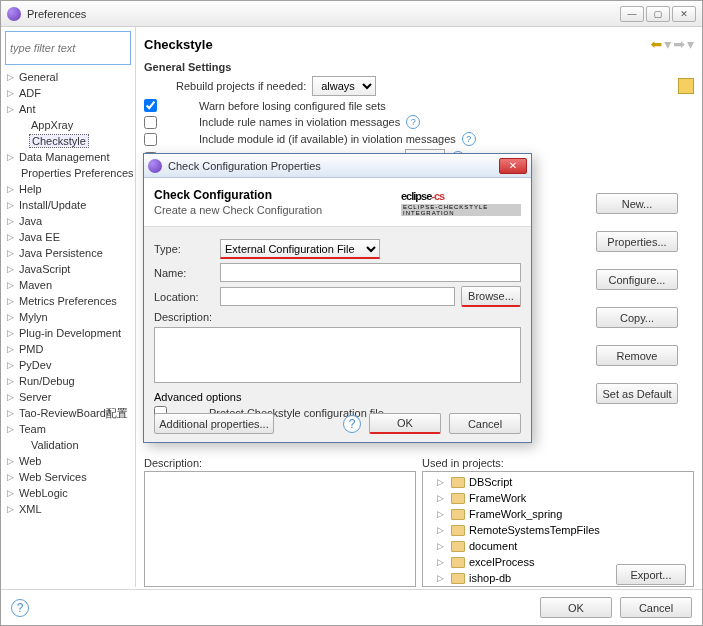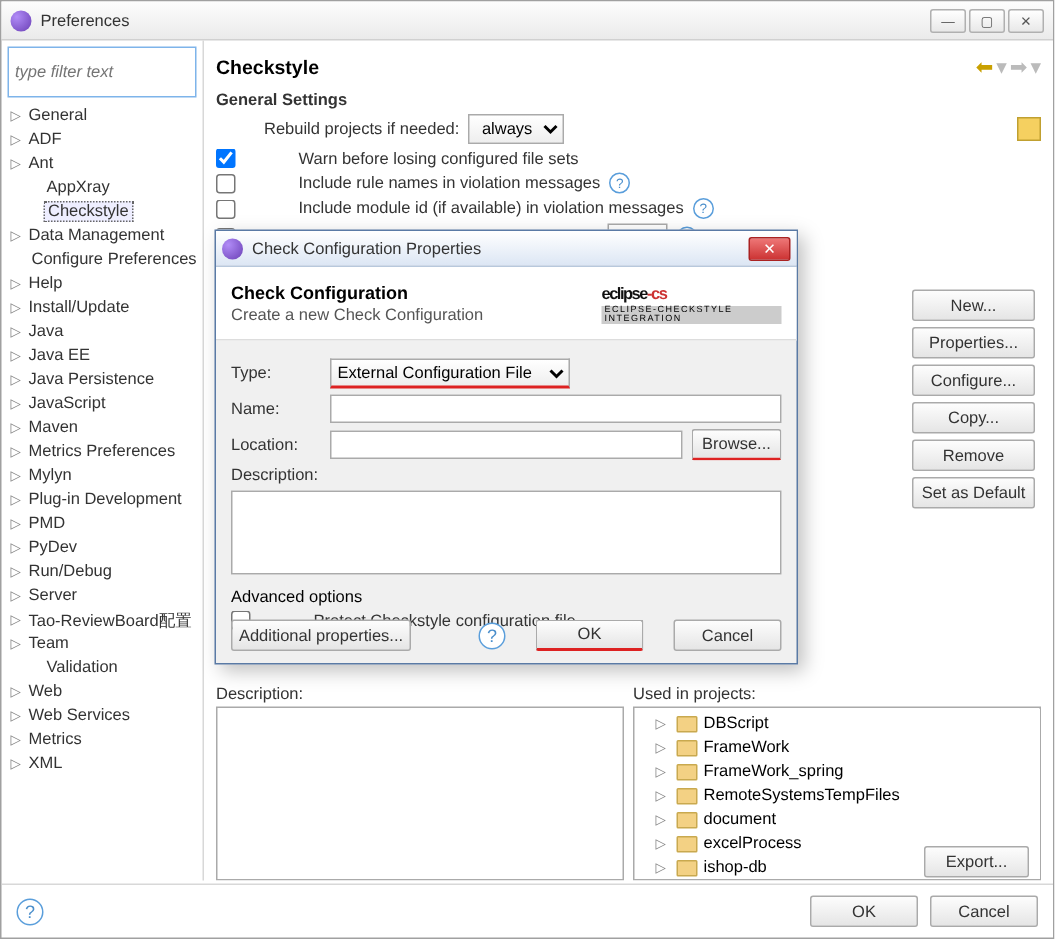--- a/index.html
+++ b/index.html
@@ -25,21 +25,21 @@
 .navarrows { display: flex; gap: 2px; align-items: center; color: #c9a000; }
 .navarrows span { font-size: 14px; }
 .section-title { font-weight: bold; color: #333; margin-top: 6px; }
 .row { display: flex; align-items: center; margin: 3px 0; gap: 6px; }
 .row label { color: #333; padding-left: 32px; }
 select.combo { border: 1px solid #aaa; background: linear-gradient(#fff,#eee); height: 20px; padding: 0 4px; }
 input[type=checkbox] { margin: 0 4px 0 0; }
 .help-icon { width: 14px; height: 14px; border: 1px solid #5a9edb; border-radius: 50%; color: #4a8ecb; display: inline-flex; align-items: center; justify-content: center; font-size: 9px; background: #fff; }
 .num-input { width: 40px; height: 18px; border: 1px solid #aaa; padding: 0 2px; }
 .yellow-icon { width:16px; height:16px; background:#f5d060; border:1px solid #c0a030; display:inline-block; }
-.rightbtns { position: absolute; right: 12px; top: 166px; width: 82px; display: flex; flex-direction: column; gap: 4px; }
+.rightbtns { position: absolute; right: 24px; top: 166px; width: 82px; display: flex; flex-direction: column; gap: 17px; }
 .btn { height: 21px; border: 1px solid #aaa; background: linear-gradient(#fdfdfd,#e5e5e5); display: flex; align-items: center; justify-content: center; color: #333; border-radius: 2px; }
 .table-area { position:absolute; top:170px; left:8px; right:98px; height:40px; border:0; }
 .th { display:flex; font-size:11px; color:#333; }
 .th div { flex:1; text-align:center; }
 .bottom-split { position:absolute; bottom:0; left:8px; right:8px; height:130px; display:flex; gap:6px; }
 .desc-pane, .proj-pane { flex:1; display:flex; flex-direction:column; }
 .pane-label { color:#333; margin-bottom:2px; }
 .desc-box { flex:1; border:1px solid #aaa; background:#fff; }
 .proj-box { flex:1; border:1px solid #aaa; background:#fff; overflow:auto; padding:2px; }
 .proj-item { display:flex; align-items:center; height:16px; gap:4px; padding-left:12px; }
@@ -60,21 +60,21 @@
 .logo .top .d { color:#c33; }
 .logo .bot { font-size:6px; letter-spacing:1px; color:#000; background:#ccc; padding:0 2px; }
 .dlg-body { padding:8px 10px; }
 .form-row { display:flex; align-items:center; margin:4px 0; gap:6px; }
 .form-row .lbl { width:60px; color:#333; }
 .form-row input[type=text] { flex:1; height:19px; border:1px solid #aaa; padding:0 3px; background:#fff; }
 .form-row select { flex:0 0 160px; height:20px; border:1px solid #aaa; background:linear-gradient(#fff,#eee); }
 .underline-red { border-bottom:2px solid #d22 !important; }
 .desc-area { width:100%; height:56px; border:1px solid #aaa; background:#fff; resize:none; }
 .adv { margin-top:6px; }
-.dlg-footer { position:absolute; bottom:8px; left:10px; right:10px; display:flex; align-items:center; gap:20px; }
+.dlg-footer { position:absolute; bottom:8px; left:10px; right:10px; display:flex; align-items:center; gap:8px; }
 .dlg-footer .spacer { flex:1; }
 .dlg-footer .btn { width:72px; }
 .main-footer { position:absolute; bottom:0; left:0; right:0; height:36px; border-top:1px solid #d8d8d8; display:flex; align-items:center; padding:0 10px; gap:8px; }
 .main-footer .spacer { flex:1; }
 .main-footer .btn { width:72px; }
 .q-icon { width:18px; height:18px; border:1px solid #5a9edb; border-radius:50%; color:#4a8ecb; display:flex; align-items:center; justify-content:center; font-size:12px; }
 .checkmark { color:#2a8a2a; font-size:14px; }
 </style>
 </head>
 <body>
@@ -113,21 +113,21 @@
           <div class="tree-item child selected">
             <span class="arrow"></span>
             <span class="lbl">Checkstyle</span>
           </div>
           <div class="tree-item">
             <span class="arrow">▷</span>
             <span class="lbl">Data Management</span>
           </div>
           <div class="tree-item child">
             <span class="arrow"></span>
-            <span class="lbl">Configure Preferences</span>
+            <span class="lbl">Properties Preferences</span>
           </div>
           <div class="tree-item">
             <span class="arrow">▷</span>
             <span class="lbl">Help</span>
           </div>
           <div class="tree-item">
             <span class="arrow">▷</span>
             <span class="lbl">Install/Update</span>
           </div>
           <div class="tree-item">
@@ -193,21 +193,21 @@
           <div class="tree-item">
             <span class="arrow">▷</span>
             <span class="lbl">Web</span>
           </div>
           <div class="tree-item">
             <span class="arrow">▷</span>
             <span class="lbl">Web Services</span>
           </div>
           <div class="tree-item">
             <span class="arrow">▷</span>
-            <span class="lbl">Metrics</span>
+            <span class="lbl">WebLogic</span>
           </div>
           <div class="tree-item">
             <span class="arrow">▷</span>
             <span class="lbl">XML</span>
           </div>
         </div>
     </div>
 
     <div class="main">
       <div class="page-header">

